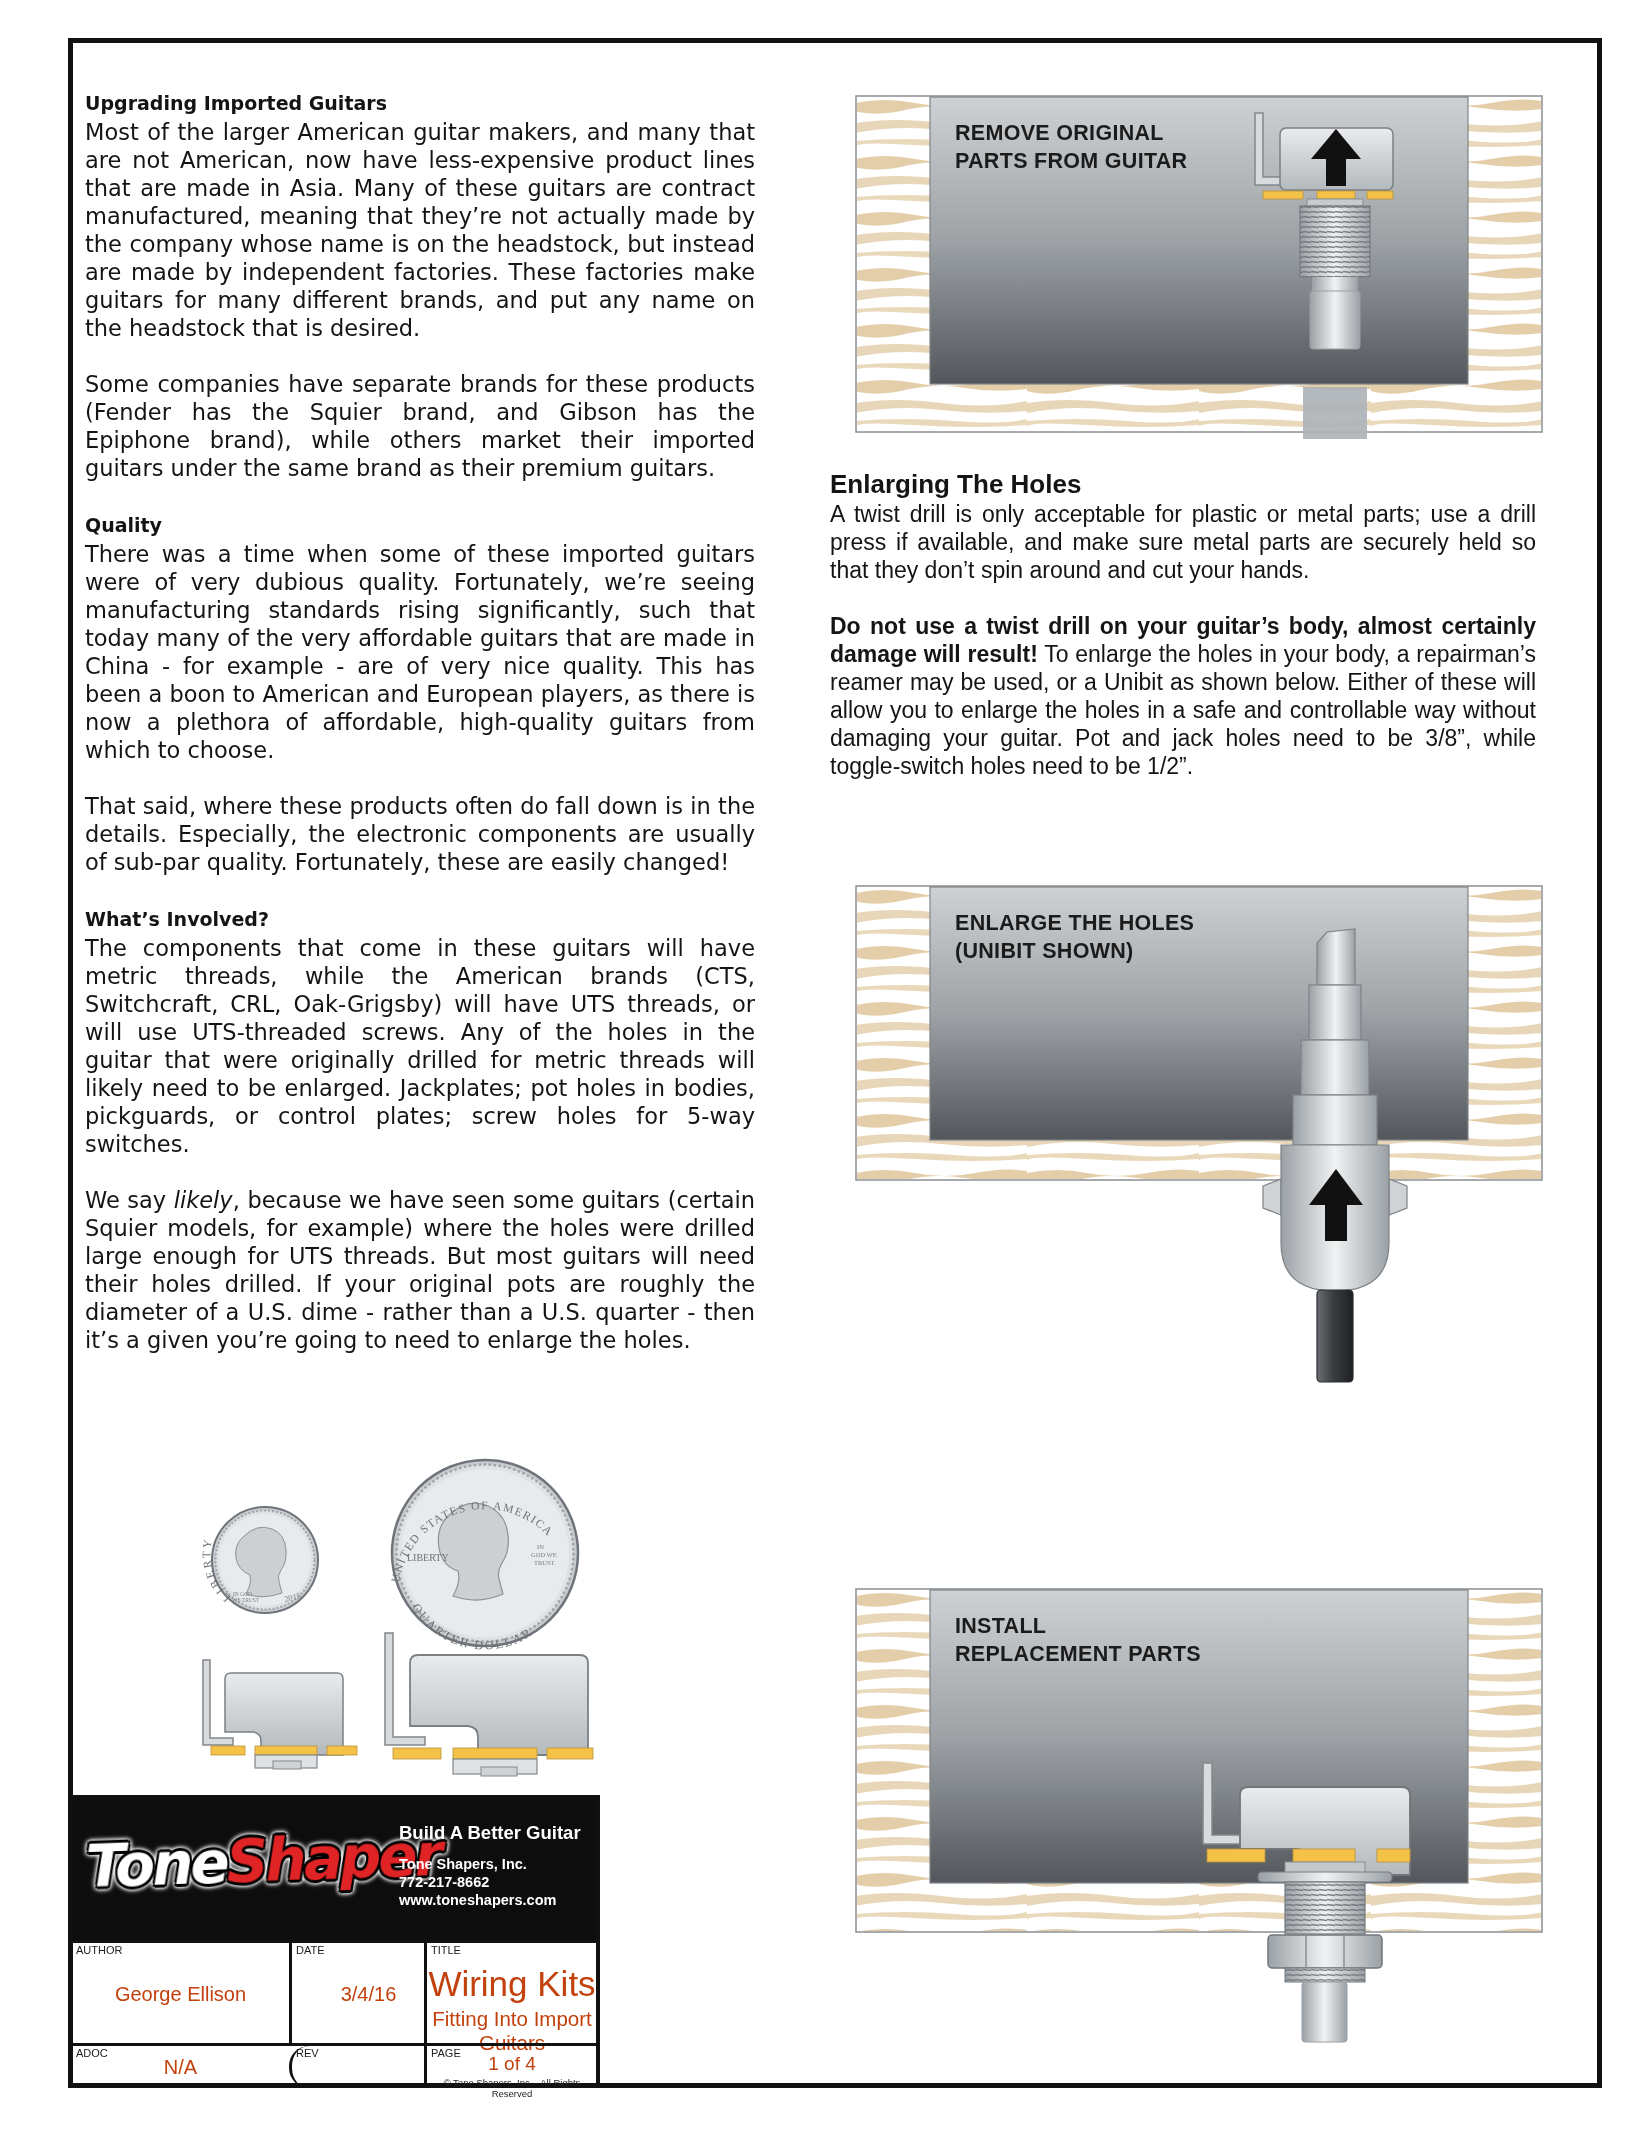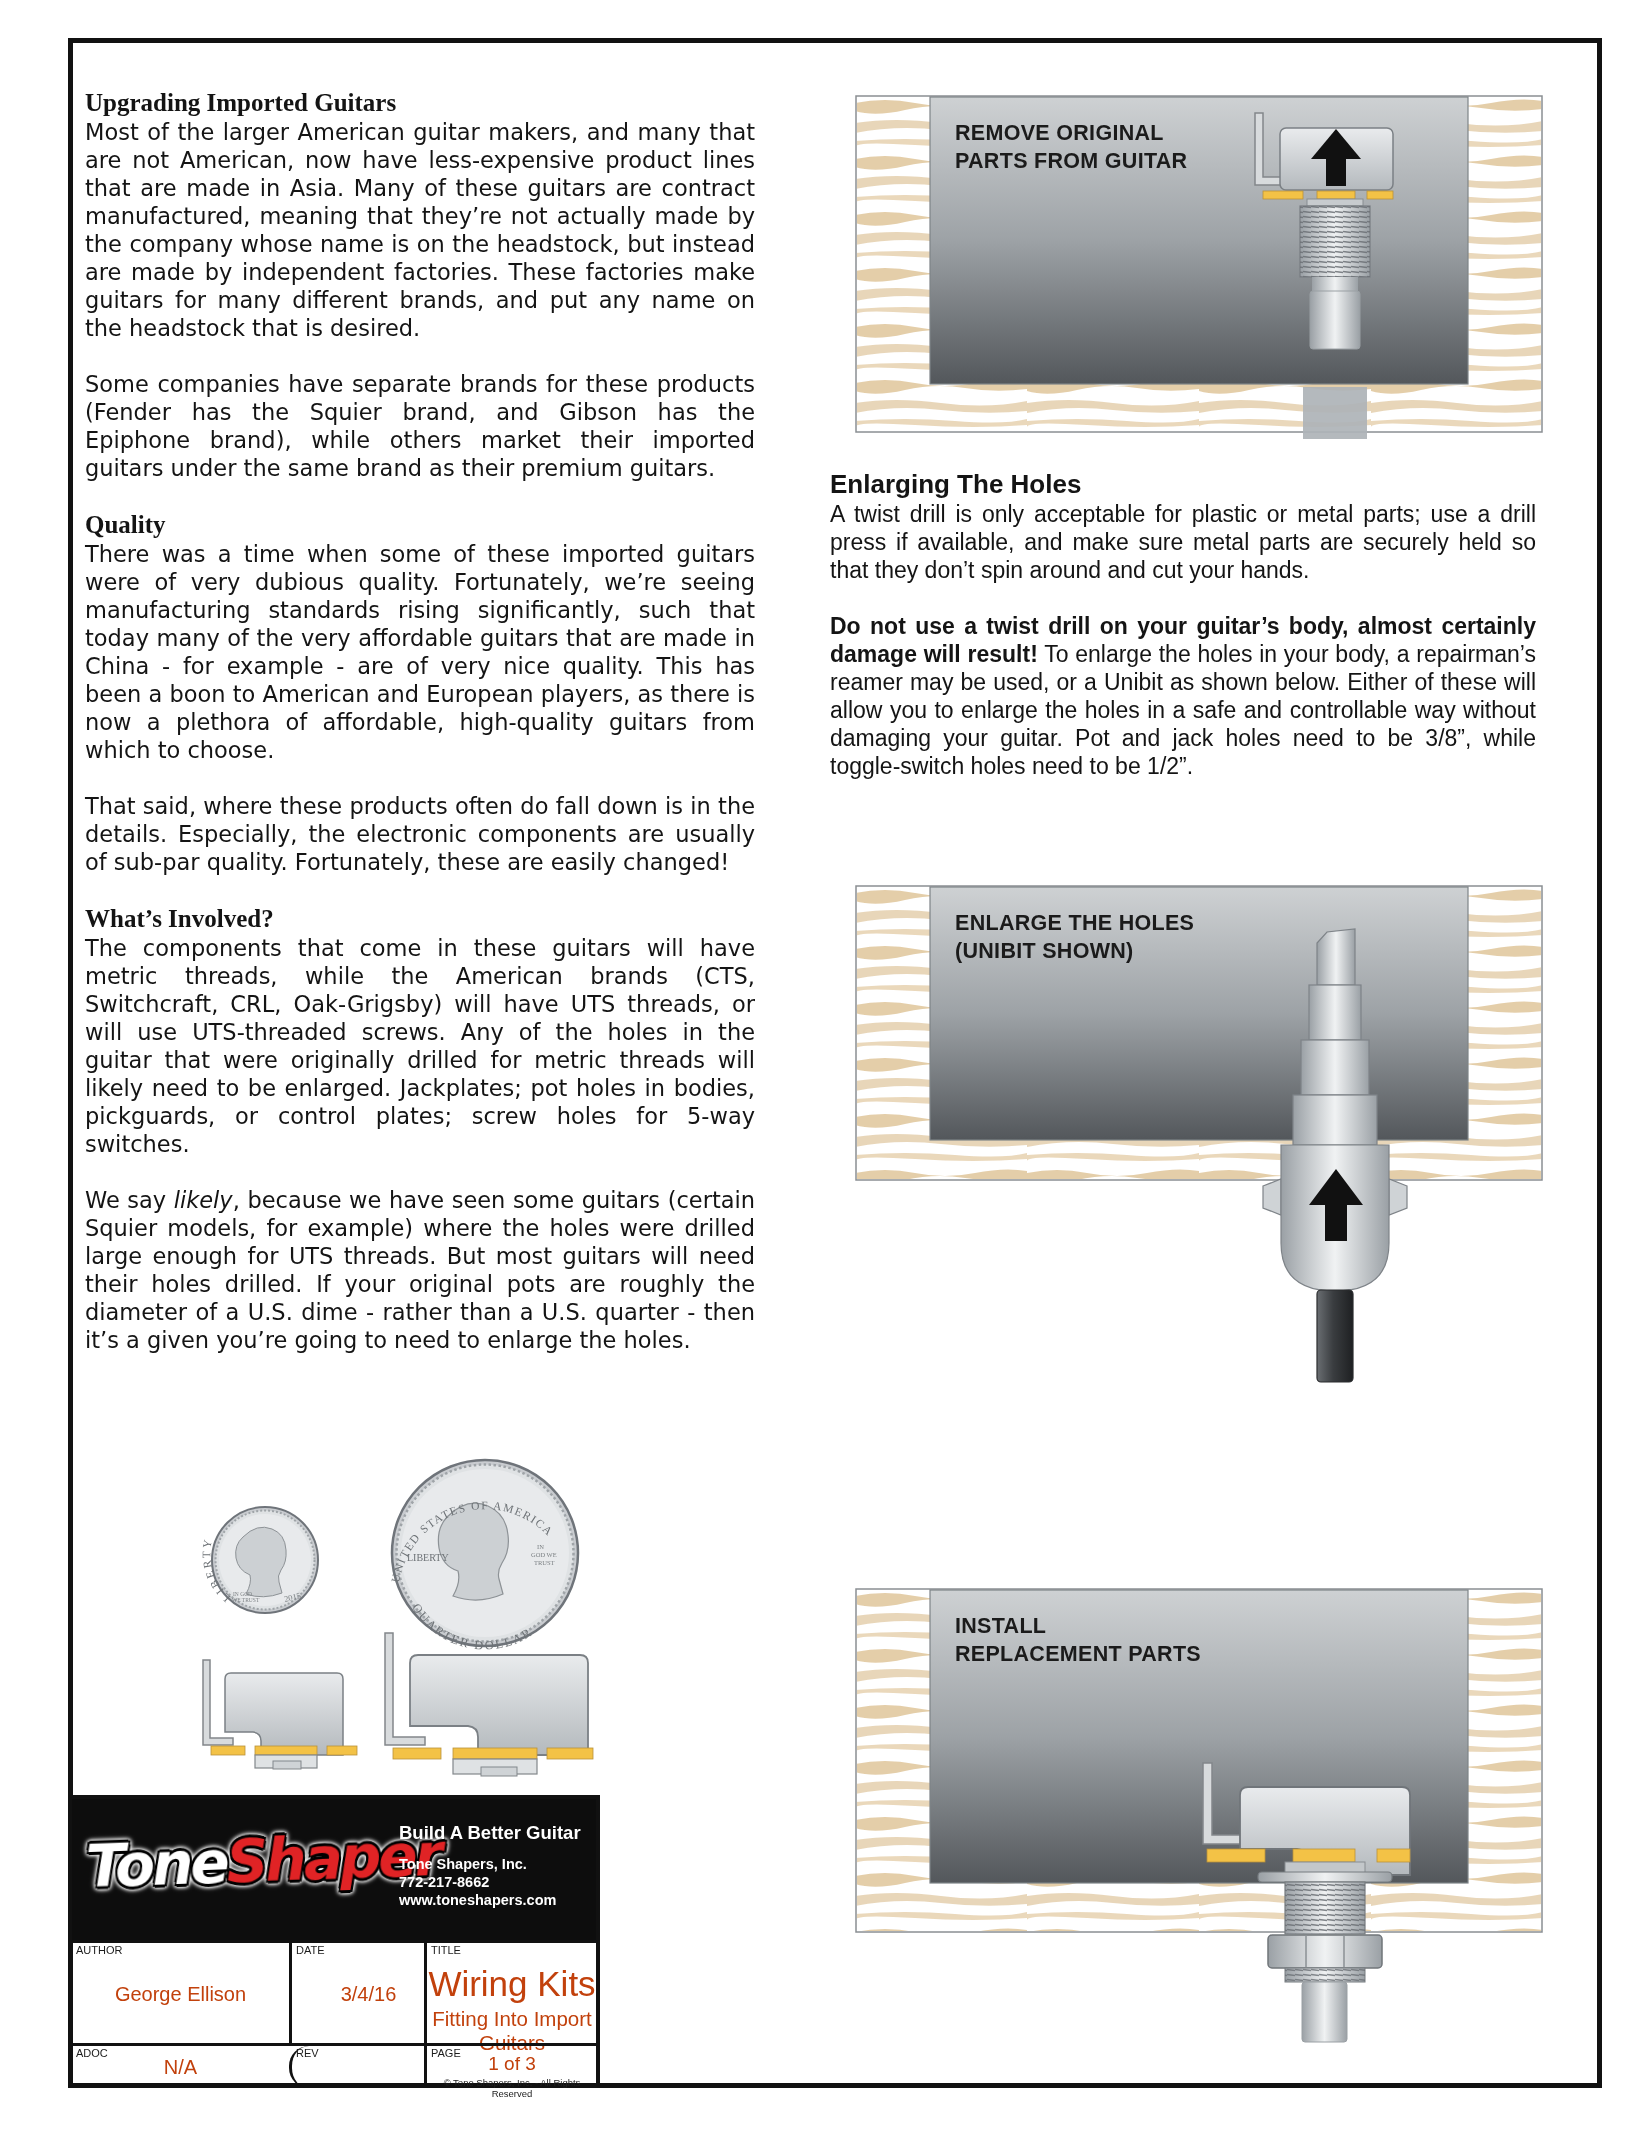--- a/index.html
+++ b/index.html
@@ -2,21 +2,21 @@
 <html><head>
 <meta charset="utf-8">
 <style>
   html,body{margin:0;padding:0;background:#fff;}
   #app{position:relative;width:1650px;height:2135px;background:#fff;overflow:hidden;
        font-family:"DejaVu Sans",sans-serif;color:#141414;}
   .frame{position:absolute;left:68px;top:38px;width:1524px;height:2040px;border:5px solid #111;}
   
   .colL{position:absolute;left:85px;top:88px;width:670px;font-size:22.5px;line-height:28px;}
   .colL p{margin:0 0 28px 0;text-align:justify;}
-  .colL h2{margin:0;font-size:25px;line-height:30px;font-weight:bold;font-family:Liberation Serif, serif;}
+  .colL h2{margin:0;font-size:19px;line-height:30px;font-weight:bold;}
   
   .colR{position:absolute;left:830px;top:468px;width:706px;
         font-family:"Liberation Sans",sans-serif;font-size:23px;line-height:28px;}
   .colR h2{margin:0;font-size:26px;line-height:32px;font-weight:bold;}
   .colR p{margin:0 0 28px 0;text-align:justify;}
   .b{font-weight:bold;}
   .i{font-style:italic;}
   svg text{user-select:none;}
   .figcap{font-family:"Liberation Sans",sans-serif;font-weight:bold;font-size:21.5px;fill:#1b1b1b;letter-spacing:.3px;}
   
@@ -250,18 +250,18 @@
       <div class="cell" style="left:0;width:217px;">
         <div class="lbl">ADOC</div>
         <div class="val" style="top:10px;">N/A</div>
       </div>
       <div class="cell" style="left:217px;width:135px;border-radius:20px;">
         <div class="lbl">REV</div>
         <div class="val" style="top:10px;"></div>
       </div>
       <div class="cell" style="left:352px;width:173px;">
         <div class="lbl">PAGE</div>
-        <div class="val" style="top:7px;font-size:19px;">1 of 3</div>
+        <div class="val" style="top:7px;font-size:19px;">1 of 4</div>
         <div class="pg-copy">© Tone Shapers, Inc. - All Rights Reserved</div>
       </div>
     </div>
   </div>
 </div>
 
 </body></html>

